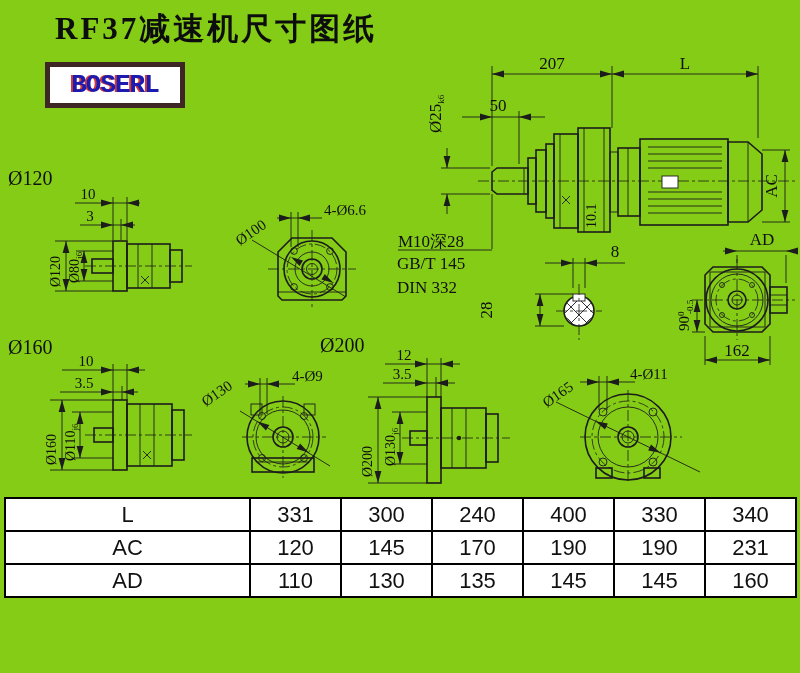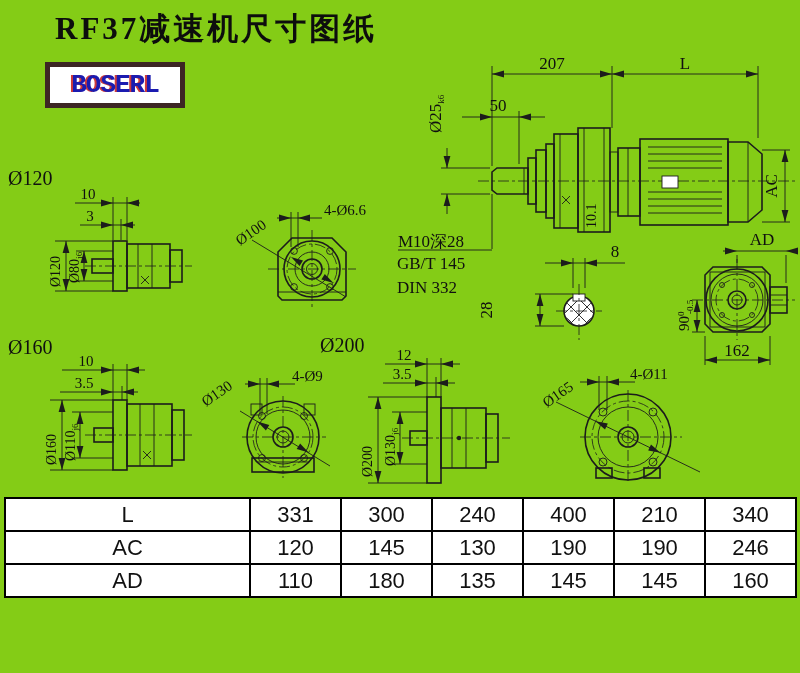--- a/index.html
+++ b/index.html
@@ -313,36 +313,36 @@
         <col style="width:91px">
         <col style="width:91px">
     </colgroup>
     <tbody>
     <tr class="datarow">
       <td>L</td>
       <td>331</td>
       <td>300</td>
       <td>240</td>
       <td>400</td>
-      <td>210</td>
+      <td>330</td>
       <td>340</td>
     </tr>
     <tr class="datarow">
       <td>AC</td>
       <td>120</td>
       <td>145</td>
-      <td>130</td>
+      <td>170</td>
       <td>190</td>
       <td>190</td>
-      <td>246</td>
+      <td>231</td>
     </tr>
     <tr class="datarow">
       <td>AD</td>
       <td>110</td>
-      <td>180</td>
+      <td>130</td>
       <td>135</td>
       <td>145</td>
       <td>145</td>
       <td>160</td>
     </tr>
   </tbody>
     </table>
 
 </div>
 

